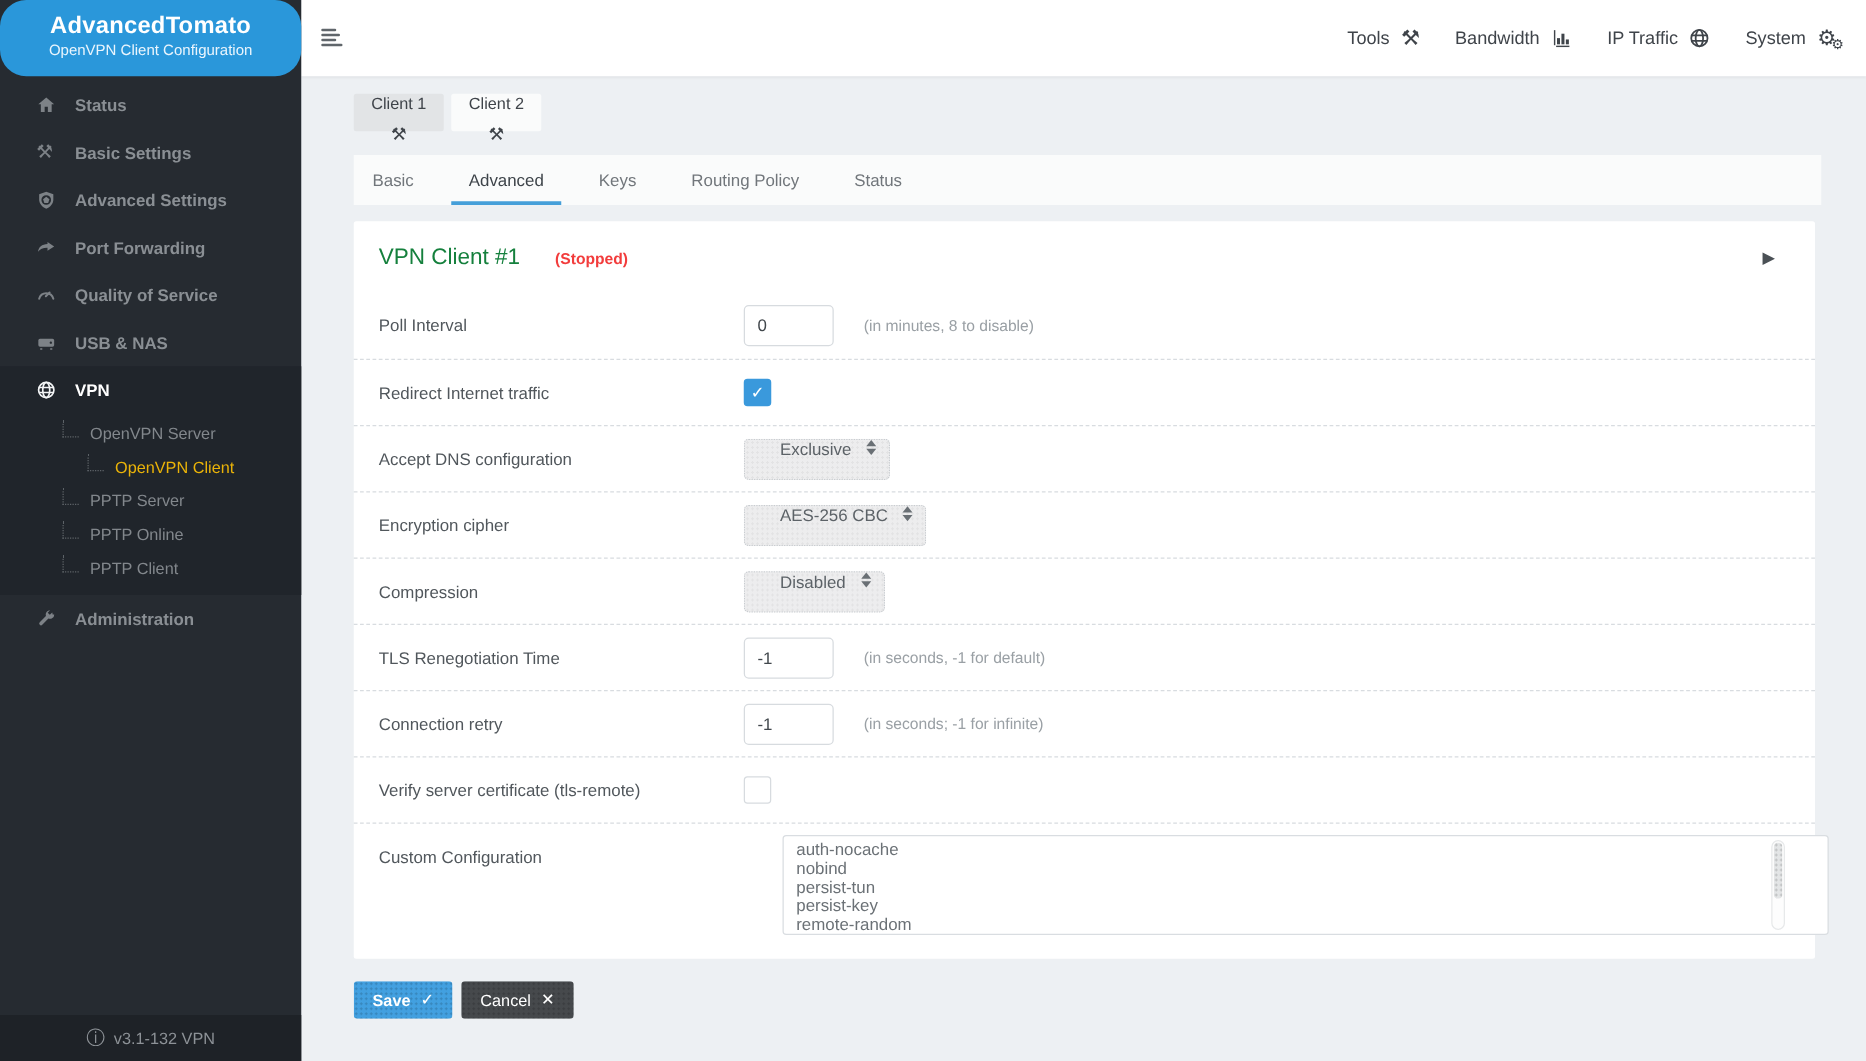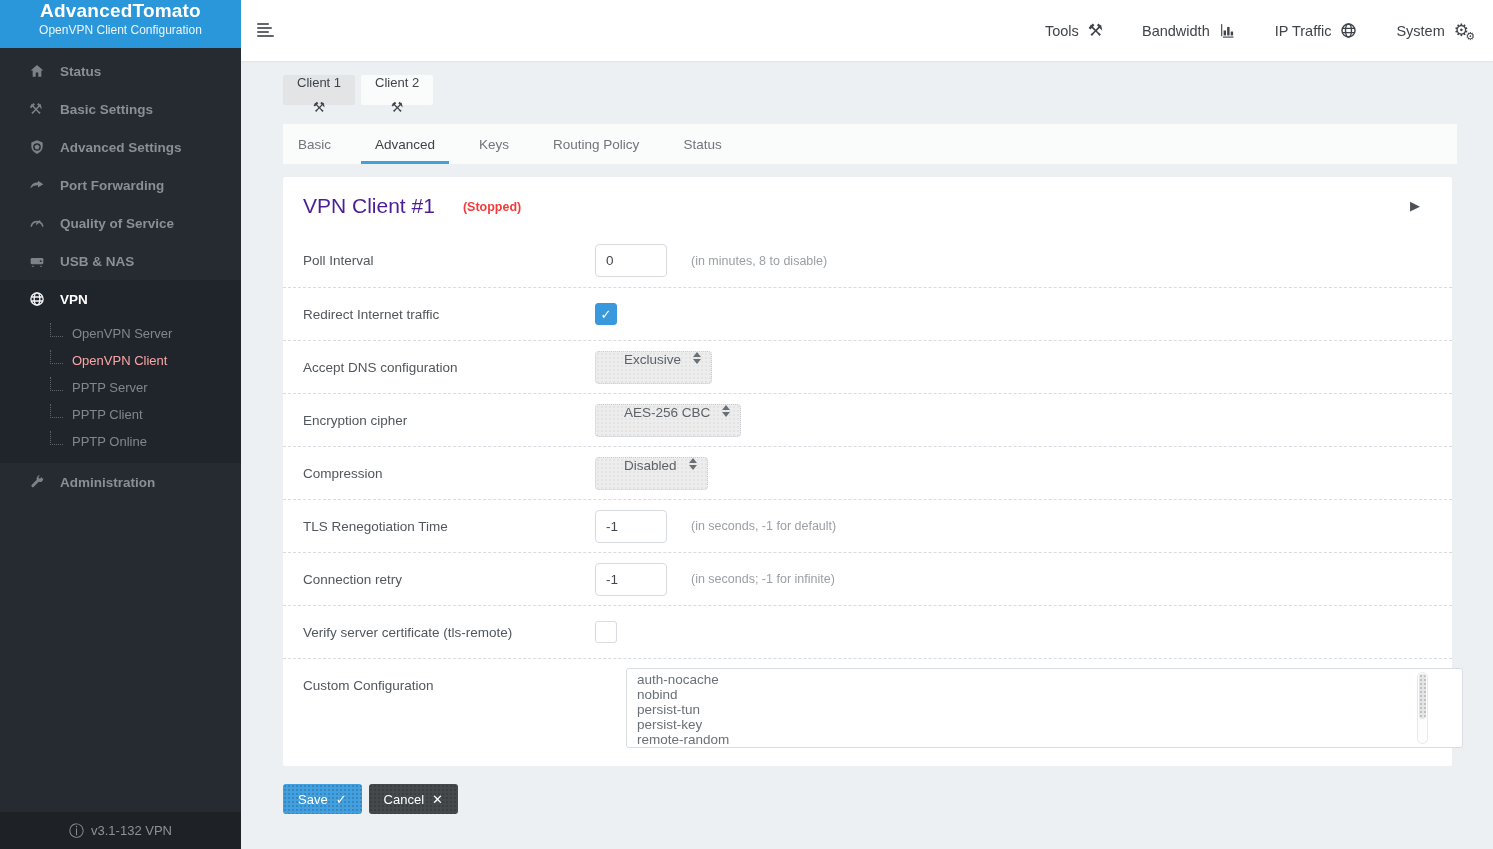--- a/index.html
+++ b/index.html
@@ -9,21 +9,23 @@
     background:#edf0f3; color:#41474c; position:relative;
   }
   svg { display:block; }
 
   
   .sidebar {
     position:absolute; left:0; top:0; width:241px; height:849px;
     background:#262b31; z-index:5;
   }
   .brand {
-    height:48px; background:#2a97da; color:#fff; text-align:center;
+    height:61px; background:#2a97da; color:#fff; text-align:center;
+    padding-top:10px;
+    border-radius:21px;
   }
   .brand-title { font-size:19px; font-weight:bold; letter-spacing:.2px; }
   .brand-sub { font-size:12px; color:#eaf5fd; margin-top:1px; }
   .nav { padding-top:4px; }
   .nav-item {
     height:38px; display:flex; align-items:center; padding-left:29px;
     color:#8a8f94; font-size:13.5px; font-weight:bold; cursor:pointer;
   }
   .nav-item .nicon { width:16px; height:16px; margin-right:15px; color:#7d8287; flex:none; }
   .nav-item.active { color:#ffffff; }
@@ -31,41 +33,41 @@
   .vpn-block { background:#20252b; }
   .submenu { padding:2px 0 8px 0; position:relative; }
   .submenu-item {
     height:27px; display:flex; align-items:center; padding-left:50px;
     color:#82878c; font-size:13px; cursor:pointer; position:relative;
   }
   .submenu-item .tree {
     width:13px; height:14px; margin-right:9px; margin-top:-8px;
     border-left:1px dotted #5d6368; border-bottom:1px dotted #5d6368; flex:none;
   }
-  .submenu-item.active { color:#fca5a5; }
+  .submenu-item.active { color:#eab308;margin-left:20px; }
   .side-footer {
     position:absolute; bottom:0; left:0; width:241px; height:37px;
     background:#1e2227; color:#8d9297; font-size:13px;
     display:flex; align-items:center; justify-content:center; gap:7px;
   }
   .info-glyph { font-size:15px; line-height:1; }
 
   
   .header {
     position:absolute; left:241px; top:0; width:1252px; height:61px;
     background:#ffffff; display:flex; align-items:center;
     box-shadow:0 1px 2px rgba(0,0,0,.05); z-index:4;
   }
   .menu-btn { margin-left:12px; cursor:pointer; padding:4px; }
   .menu-btn i { display:block; height:2px; background:#60666b; margin-bottom:2px; border-radius:1px; }
   .menu-btn i:nth-child(1){ width:12px; }
   .menu-btn i:nth-child(2){ width:15px; }
   .menu-btn i:nth-child(3){ width:12px; }
   .menu-btn i:nth-child(4){ width:17px; }
-  .topnav { margin-left:auto; display:flex; align-items:center; gap:39px; padding-right:24px; }
+  .topnav { margin-left:auto; display:flex; align-items:center; gap:28px; padding-right:24px; }
   .topnav-item { display:flex; align-items:center; gap:9px; font-size:14.5px; color:#3f444a; cursor:pointer; }
   .topnav-item .ticon { color:#3f444a; }
   .glyph-icon { font-size:17px; line-height:1; }
   .gears { position:relative; display:inline-block; }
   .gears .g2 { position:absolute; font-size:11px; right:-6px; bottom:-3px; }
 
   
   .main { position:absolute; left:241px; top:61px; width:1252px; height:788px; background:#edf0f3; }
   .dots-dark { background-image:radial-gradient(rgba(0,0,0,.16) 1px, transparent 1.05px); background-size:4px 4px; }
   .dots-faint { background-image:radial-gradient(rgba(0,0,0,.045) 1px, transparent 1.05px); background-size:4px 4px; }
@@ -89,21 +91,21 @@
     font-size:13.5px; color:#71767b; cursor:pointer; position:relative;
   }
   .subtab.active { color:#3d4349; }
   .subtab.active::after {
     content:""; position:absolute; left:0; right:0; bottom:0; height:3px; background:#459fd9;
   }
 
   
   .card { margin:13px 0 0 42px; width:1169px; background:#ffffff; border-radius:2px; }
   .card-head { height:57px; display:flex; align-items:center; padding:0 20px; }
-  .card-title { font-size:21px; color:#4c1d95; }
+  .card-title { font-size:18px; color:#15803d; }
   .card-status { font-size:12.5px; font-weight:bold; color:#f23c3c; margin-left:8px; margin-top:2px;padding-left:20px; }
   .play-icon { margin-left:auto; margin-right:12px; color:#4a5055; font-size:13px; cursor:pointer; }
 
   .row {
     display:flex; align-items:center; min-height:53px; padding:0 20px;
     border-top:1px dashed #d8dce0;
   }
   .row-label { width:292px; flex:none; font-size:13.5px; color:#51575c; }
   .row-control { display:flex; align-items:center; gap:24px; flex:1; }
   .hint { font-size:12.5px; color:#9aa0a5; }
@@ -147,21 +149,21 @@
     background-color:#e3e5e6; border-radius:5px; cursor:pointer;
   }
 
   .actions { margin:18px 0 0 42px; display:flex; gap:7px; }
   .btn {
     height:30px; border:none; border-radius:3px; color:#fff; font-size:13px;
     display:flex; align-items:center; padding:0 15px; gap:8px; cursor:pointer;
     font-family:"Liberation Sans","DejaVu Sans",sans-serif;
   }
   .btn .bglyph { font-size:13px; }
-  .btn-save { background-color:#42a0e0; }
+  .btn-save { background-color:#42a0e0;font-weight:bold; }
   .btn-cancel { background-color:#46494c; }
 </style>
 </head>
 <body>
 
 <div class="sidebar">
   <div class="brand">
     <div class="brand-title">AdvancedTomato</div>
     <div class="brand-sub">OpenVPN Client Configuration</div>
   </div>
@@ -236,25 +238,25 @@
         <div class="submenu-item active">
           <span class="tree"></span>
           <span>OpenVPN Client</span>
         </div>
         <div class="submenu-item">
           <span class="tree"></span>
           <span>PPTP Server</span>
         </div>
         <div class="submenu-item">
           <span class="tree"></span>
-          <span>PPTP Client</span>
+          <span>PPTP Online</span>
         </div>
         <div class="submenu-item">
           <span class="tree"></span>
-          <span>PPTP Online</span>
+          <span>PPTP Client</span>
         </div>
       </div>
     </div>
 
     <div class="nav-item">
       <span class="nicon">
         <svg viewBox="0 0 24 24" width="16" height="16" fill="currentColor">
             <path d="M21.6 6.8a5.3 5.3 0 0 1-7 5L7.2 19.2a2.1 2.1 0 1 1-3-3l7.4-7.4a5.3 5.3 0 0 1 5-7l-2.9 2.9 2.6 2.6 2.9-2.9c.3.7.4 1.5.4 2.4z"></path>
           </svg>
       </span>

